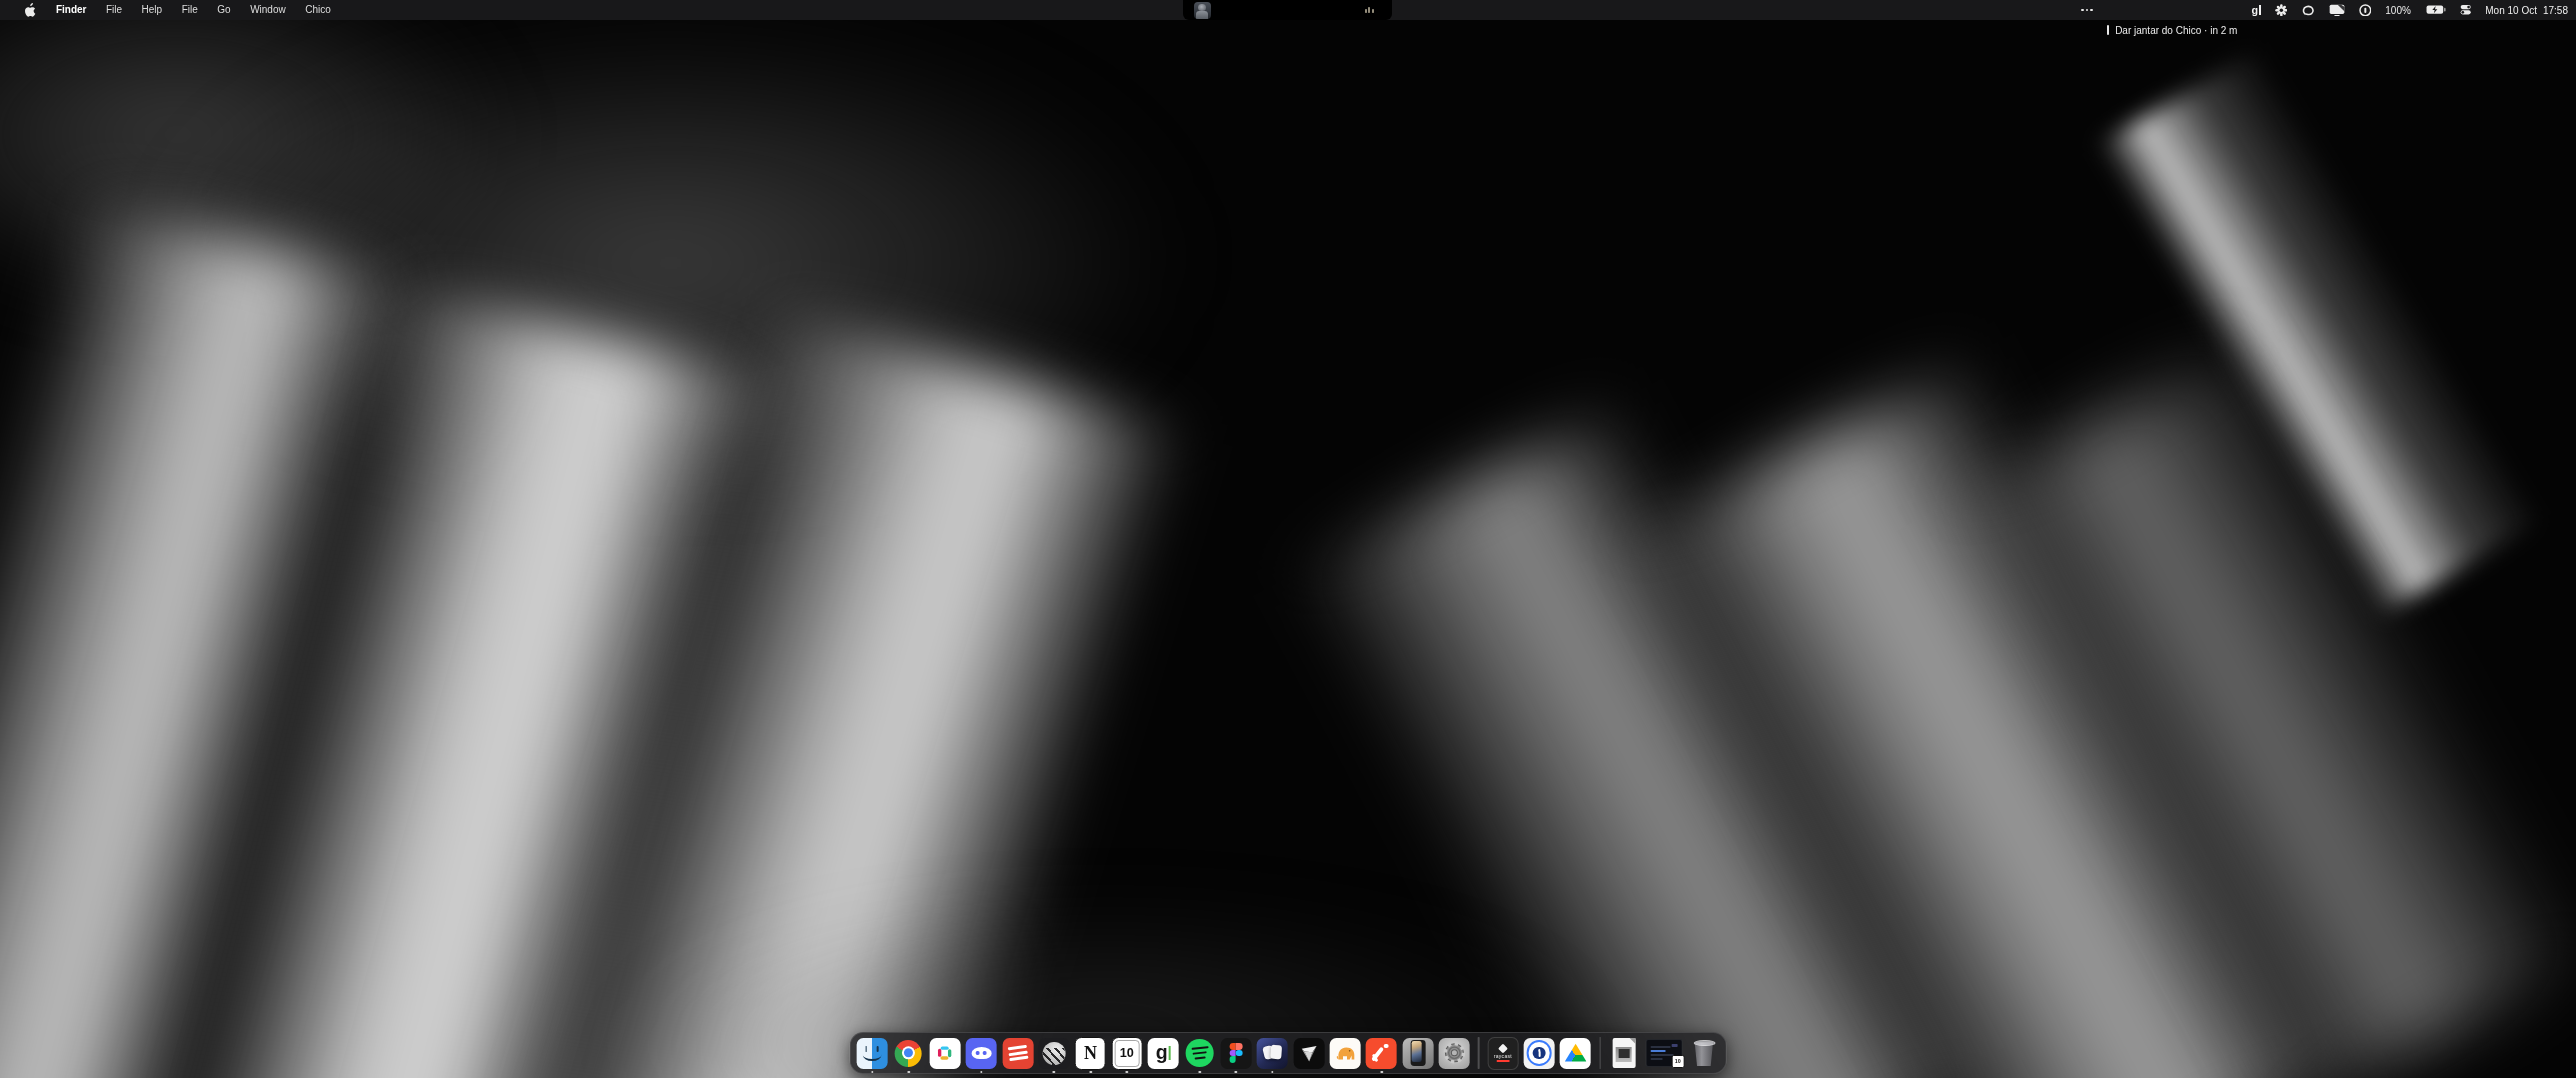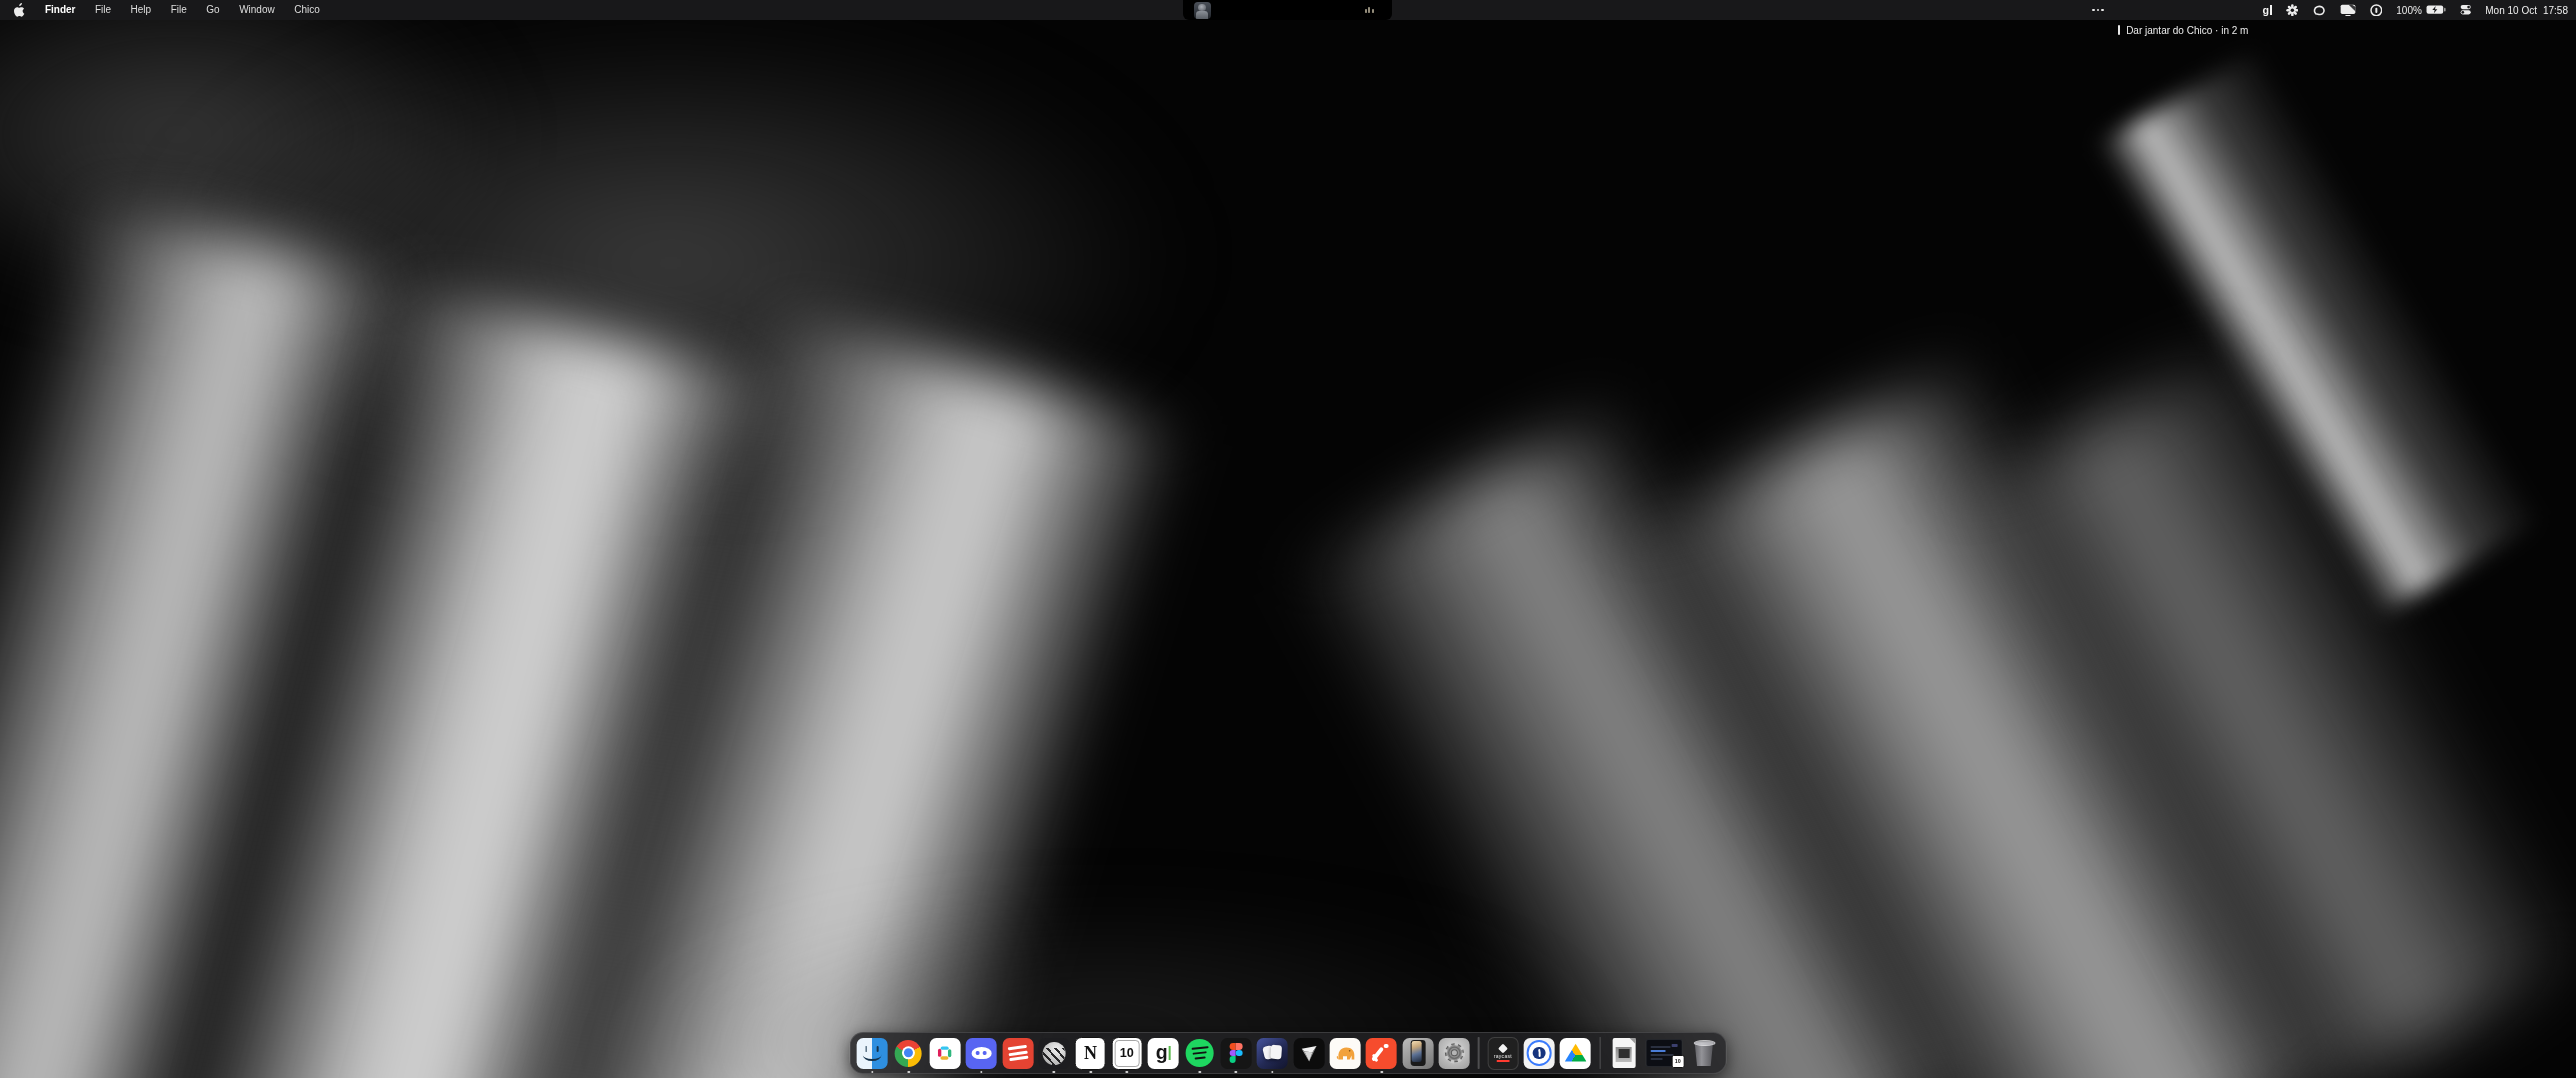--- a/index.html
+++ b/index.html
@@ -27,21 +27,21 @@
   .s-right2{left:1784px;top:402px;width:402px;height:805px;transform:rotate(-28deg);
     background:linear-gradient(90deg,rgba(0,0,0,0) 0%,#8d8d8d 45%,#9d9d9d 60%,rgba(0,0,0,0) 100%);filter:blur(30px);}
   .s-right3{left:2093px;top:376px;width:349px;height:704px;transform:rotate(-29deg);
     background:linear-gradient(90deg,rgba(0,0,0,0) 0%,#6a6a6a 48%,rgba(0,0,0,0) 100%);filter:blur(32px);}
   .w-belowdock{left:604px;top:926px;width:1006px;height:282px;
     background:radial-gradient(ellipse at 50% 40%,rgba(70,70,70,.35),rgba(0,0,0,0) 70%);filter:blur(40px);}
 
   
   .menubar{position:absolute;left:0;top:0;width:2576px;height:20px;background:#18181a;
     display:flex;align-items:center;color:#e6e6e6;font-size:10px;z-index:20;}
-  .mb-left{display:flex;align-items:center;gap:19.5px;padding-left:14px;}
+  .mb-left{display:flex;align-items:center;gap:19.5px;padding-left:25px;}
   .mb-apple svg{display:block;}
   .mb-item{white-space:nowrap;color:#dedede;}
   .mb-item.active{font-weight:bold;color:#fff;}
   .notch{position:absolute;left:1183px;top:0;width:209px;height:20px;background:#000;
     border-radius:0 0 6px 6px;display:flex;align-items:center;}
   .cam-thumb{position:absolute;left:10.7px;top:2px;width:17px;height:17px;border-radius:4px;overflow:hidden;
     background:linear-gradient(180deg,#4b5058 0%,#343941 55%,#23262b 100%);}
   .cam-thumb::before{content:"";position:absolute;left:4.7px;top:2px;width:7.4px;height:7.4px;border-radius:50%;
     background:radial-gradient(circle at 45% 40%,#a9adb4,#6d7178 70%);}
   .cam-thumb::after{content:"";position:absolute;left:2.7px;top:8.7px;width:11.4px;height:8px;border-radius:3.4px 3.4px 0 0;
@@ -51,21 +51,21 @@
   .eq .b1{height:4.7px;} .eq .b2{height:6px;} .eq .b3{height:4.7px;}
   .mb-right{position:absolute;right:8px;top:0;height:20px;display:flex;align-items:center;gap:14px;}
   .dots3{display:flex;gap:2px;align-items:center;}
   .dots3 i{width:2.7px;height:2.7px;border-radius:50%;background:#e8e8e8;}
   .ev-wrap{display:flex;align-items:center;gap:6px;margin-top:40px;}
   .ev-bar{width:2px;height:10.7px;border-radius:1px;background:#e8e8e8;}
   .ev-text{color:#ececec;}
   .mb-granola{font-weight:bold;font-size:10.7px;color:#f2f2f2;display:flex;align-items:center;}
   .mb-granola i{display:inline-block;width:1.3px;height:9.4px;background:#f2f2f2;margin-left:1.3px;}
   .mb-icon{display:flex;align-items:center;justify-content:center;}
-  .batt-wrap{display:flex;align-items:center;gap:4px;justify-content:center;}
+  .batt-wrap{display:flex;align-items:center;gap:15px;justify-content:center;}
   .batt-pct{color:#ececec;}
   .clock{display:flex;align-items:center;gap:6px;color:#f0f0f0;}
 
   
   .dock{position:absolute;left:50%;bottom:4px;transform:translateX(-50%);z-index:20;
     background:rgba(34,34,36,.82);border:0.7px solid rgba(255,255,255,.13);border-radius:13.4px;
     padding:4px 6px;display:flex;align-items:center;gap:5.4px;box-shadow:0 4px 16px rgba(0,0,0,.55);}
   .d-item{position:relative;width:31px;height:31px;display:flex;align-items:center;justify-content:center;flex:0 0 auto;}
   .d-item .run{position:absolute;left:50%;bottom:-4.7px;transform:translateX(-50%);
     width:2.7px;height:2.7px;border-radius:50%;background:#d3d3d3;}

